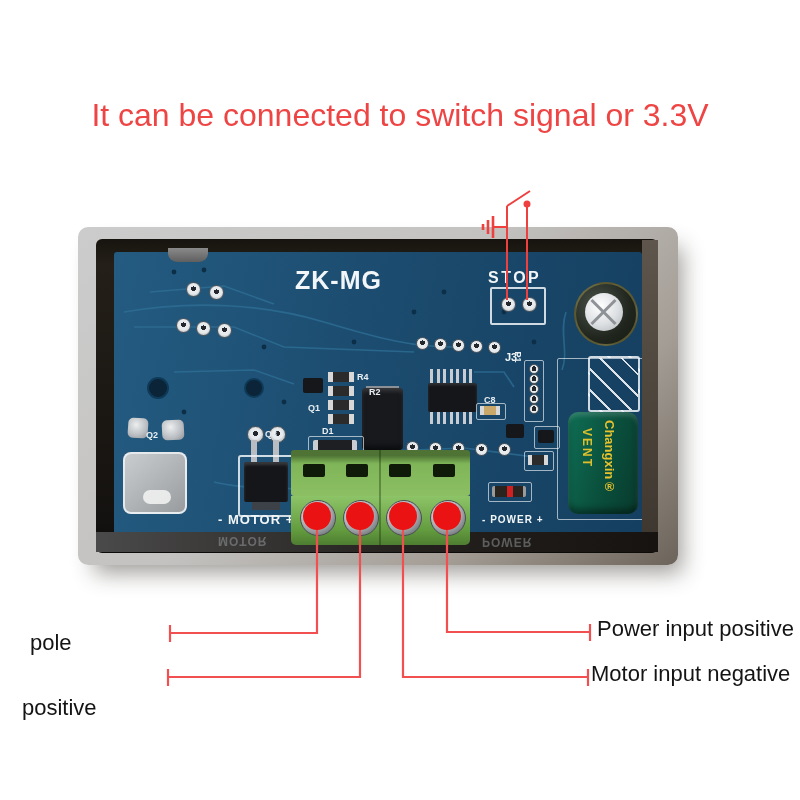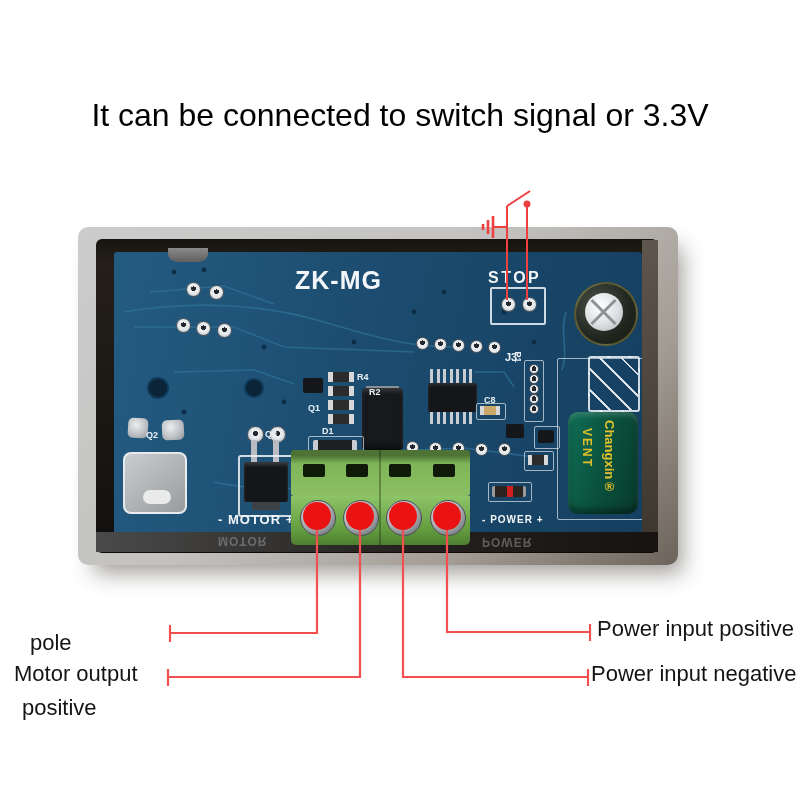--- a/index.html
+++ b/index.html
@@ -1,19 +1,19 @@
 <!DOCTYPE html>
 <html><head>
 <meta charset="utf-8">
 <style>
   html,body{margin:0;padding:0;background:#ffffff;}
   .canvas{position:relative;width:800px;height:800px;background:#ffffff;overflow:hidden;
           font-family:"Liberation Sans", sans-serif;}
   .abs{position:absolute;}
-  .title{font-size:32px;color:#000000;text-align:center;white-space:nowrap;}
+  .title{font-size:32px;color:#ef4444;text-align:center;white-space:nowrap;}
   .lbl{font-size:22px;color:#141414;white-space:nowrap;}
   
   .enclosure{left:78px;top:227px;width:600px;height:338px;border-radius:10px;
     background:linear-gradient(135deg,#cccccc 0%,#c3c2c0 45%,#a49d95 75%,#6c645a 100%);
     box-shadow:10px 14px 22px -6px rgba(40,35,28,.45);}
   .opening{left:96px;top:239px;width:562px;height:314px;border-radius:6px;
     background:linear-gradient(180deg,#17140f 0%,#241f18 8%,#141210 90%,#0d0b09 100%);}
   .pcb{left:114px;top:252px;width:528px;height:282px;border-radius:3px;
     background:linear-gradient(100deg,#245b81 0%,#1b4b6e 50%,#153f60 100%);}
   .innerwall{left:642px;top:240px;width:16px;height:312px;
@@ -258,18 +258,17 @@
 
     <g fill="#ea1212">
       <circle cx="317" cy="516" r="14"></circle>
       <circle cx="360" cy="516" r="14"></circle>
       <circle cx="403" cy="516" r="14"></circle>
       <circle cx="447" cy="516" r="14"></circle>
     </g>
   </svg>
 
   <div class="abs lbl" style="left:30px;top:630px;">pole</div>
-  <div class="abs lbl" style="left:14px;top:661px;">Motor output</div>
   <div class="abs lbl" style="left:22px;top:695px;">positive</div>
   <div class="abs lbl" style="left:597px;top:616px;">Power input positive</div>
-  <div class="abs lbl" style="left:591px;top:661px;">Power input negative</div>
+  <div class="abs lbl" style="left:591px;top:661px;">Motor input negative</div>
 
 </div>
 
 </body></html>

